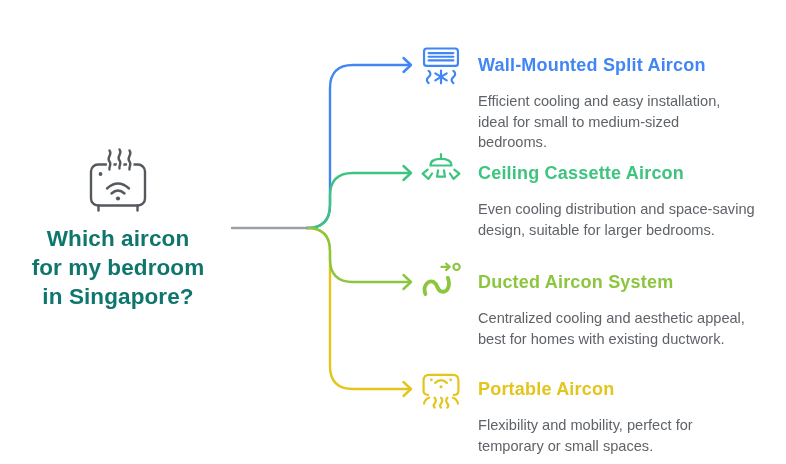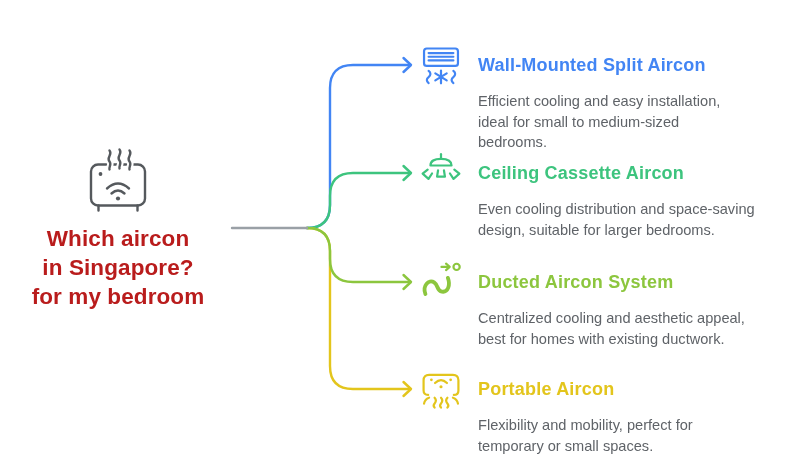--- a/index.html
+++ b/index.html
@@ -54,24 +54,24 @@
         <path class="ln" d="M29.5 47.5 q6.5 -6 13 0"></path>
         <circle class="dot" cx="36" cy="52.5" r="2.1"></circle>
         <path class="halo" d="M27.5 4.5 c3.5 4 -3.5 7 0 11 c2.5 3 -1 5.5 0 8"></path>
         <path class="ln" d="M27.5 4.5 c3.5 4 -3.5 7 0 11 c2.5 3 -1 5.5 0 8"></path>
         <path class="halo" d="M37.5 3.5 c3.5 4 -3.5 7 0 11 c2.5 3 -1 5.5 0 8"></path>
         <path class="ln" d="M37.5 3.5 c3.5 4 -3.5 7 0 11 c2.5 3 -1 5.5 0 8"></path>
         <path class="halo" d="M47.5 4.5 c3.5 4 -3.5 7 0 11 c2.5 3 -1 5.5 0 8"></path>
         <path class="ln" d="M47.5 4.5 c3.5 4 -3.5 7 0 11 c2.5 3 -1 5.5 0 8"></path>
       </svg>
     </div>
-    <h1 class="q-title" style="color: #b91c1c;">
+    <h1 class="q-title" style="color: #0f766e;">
       <span>Which aircon</span>
+      <span>for my bedroom</span>
       <span>in Singapore?</span>
-      <span>for my bedroom</span>
     </h1>
   </div>
 
   <div class="item" style="top:43px">
     <div class="opt-icon" style="color: rgb(66, 133, 244);">
       <svg width="44" height="44" viewBox="0 0 48 48">
         <rect class="ln" x="5.5" y="6" width="37" height="19" rx="3"></rect>
         <path class="ln" d="M10.5 11 H37.5 M10.5 15 H37.5 M10.5 19 H37.5"></path>
         <path class="ln" d="M10.5 30.5 c2.6 2 2.6 4.6 0 6.6 c-2.6 2 -2.6 4.6 0 6.6"></path>
         <path class="ln" d="M37.5 30.5 c2.6 2 2.6 4.6 0 6.6 c-2.6 2 -2.6 4.6 0 6.6"></path>

